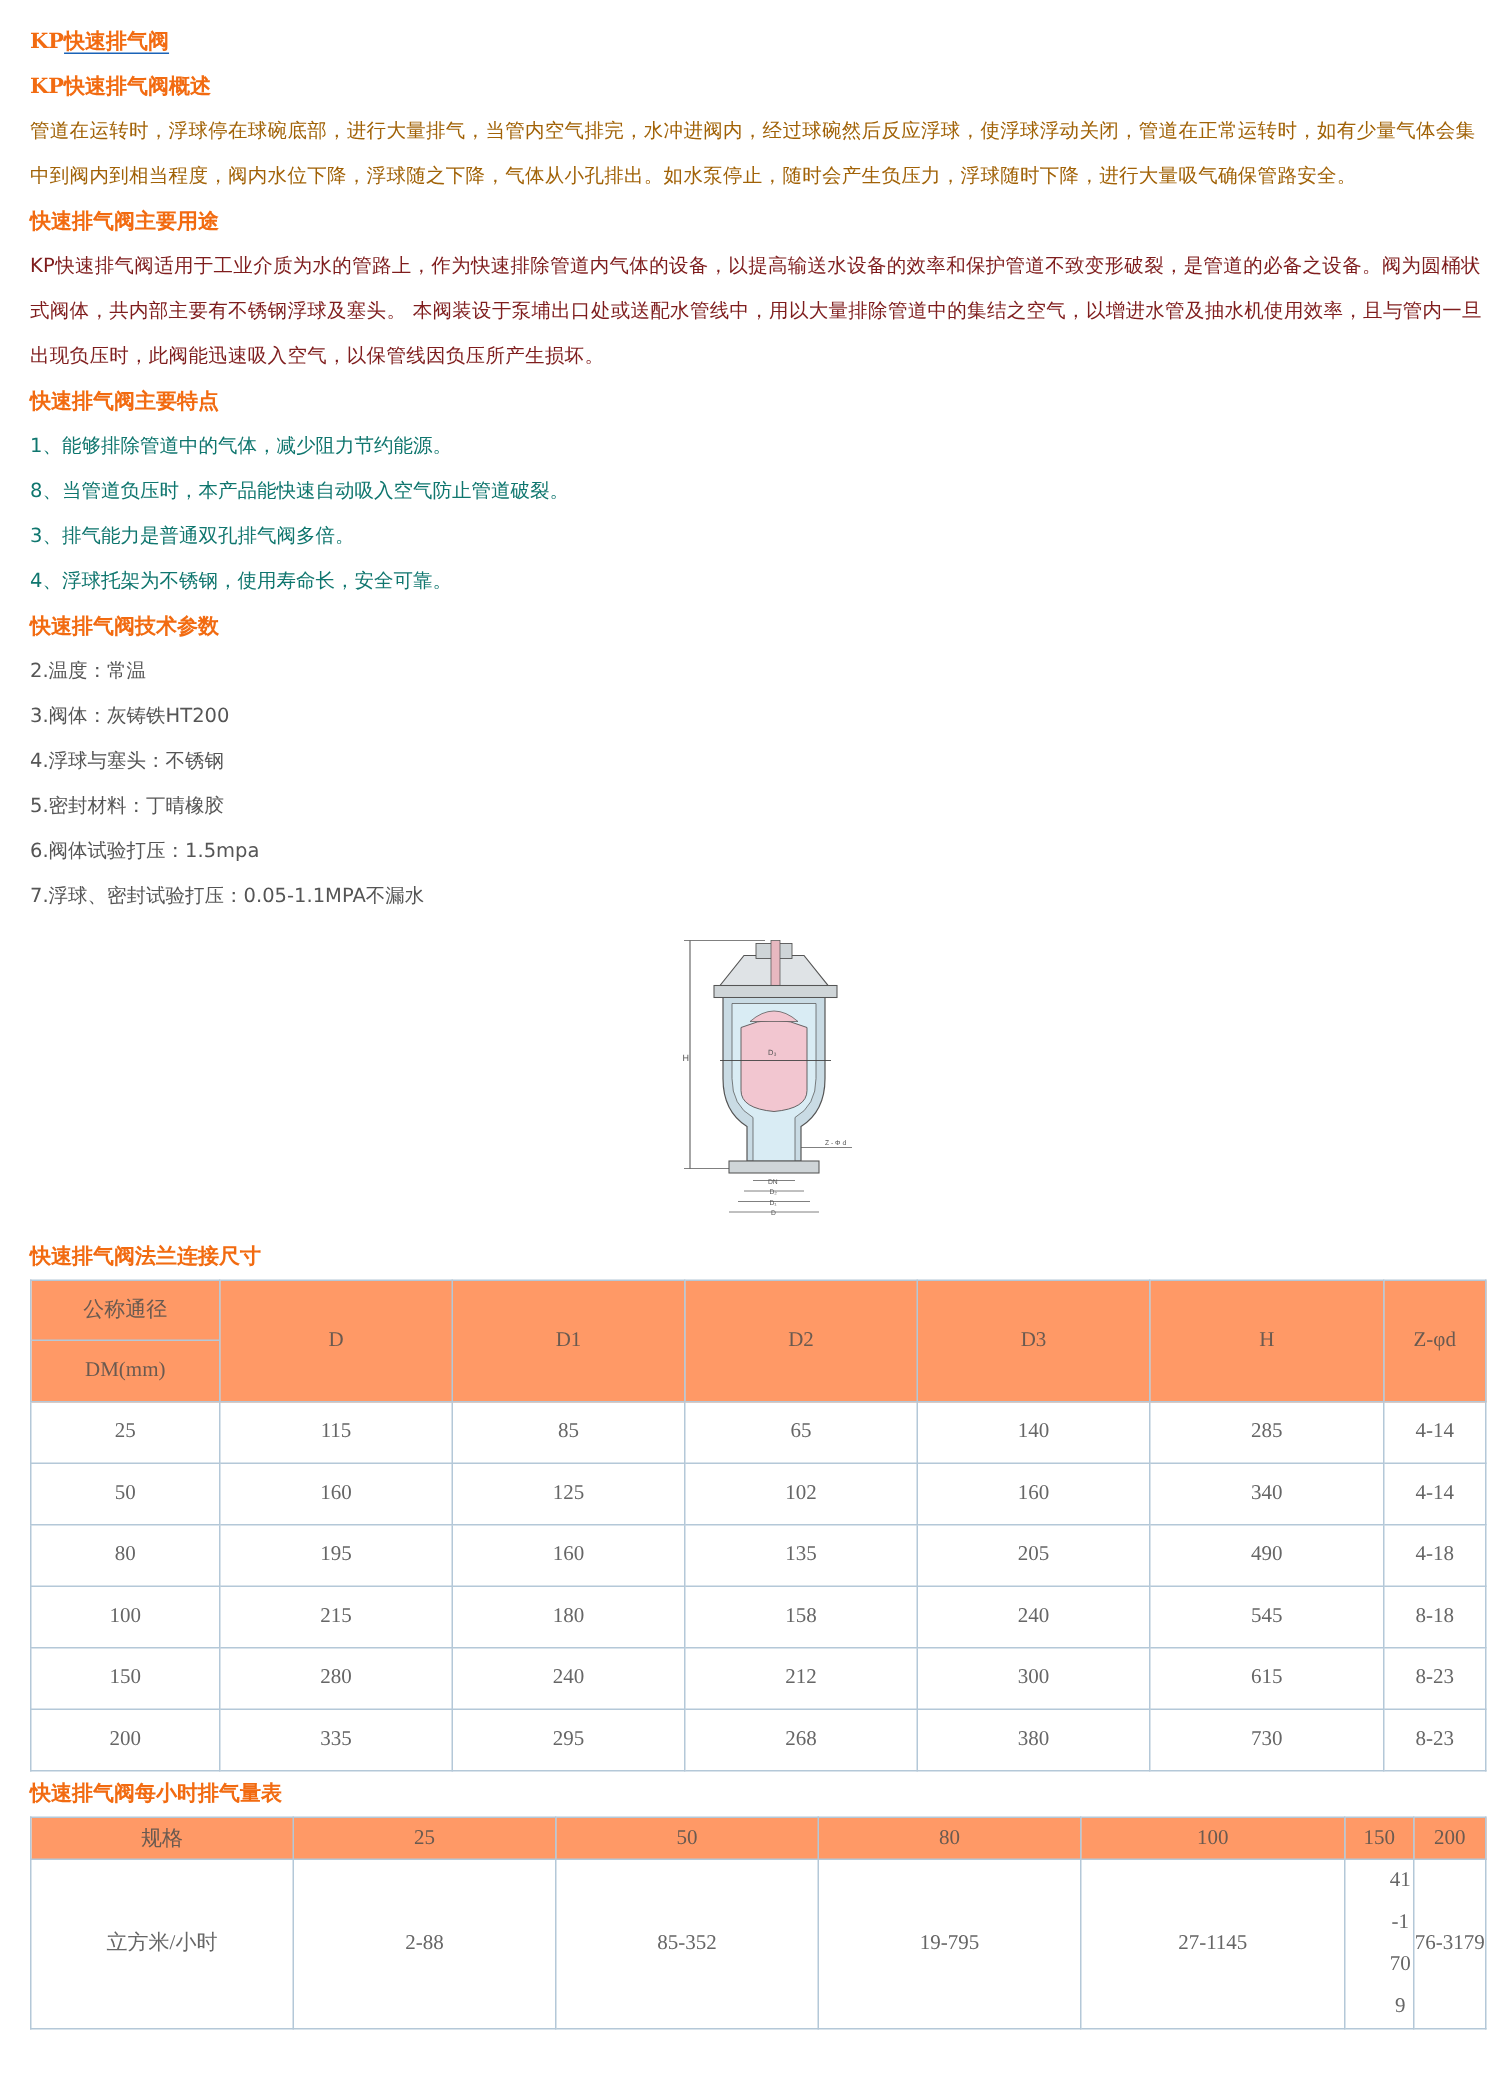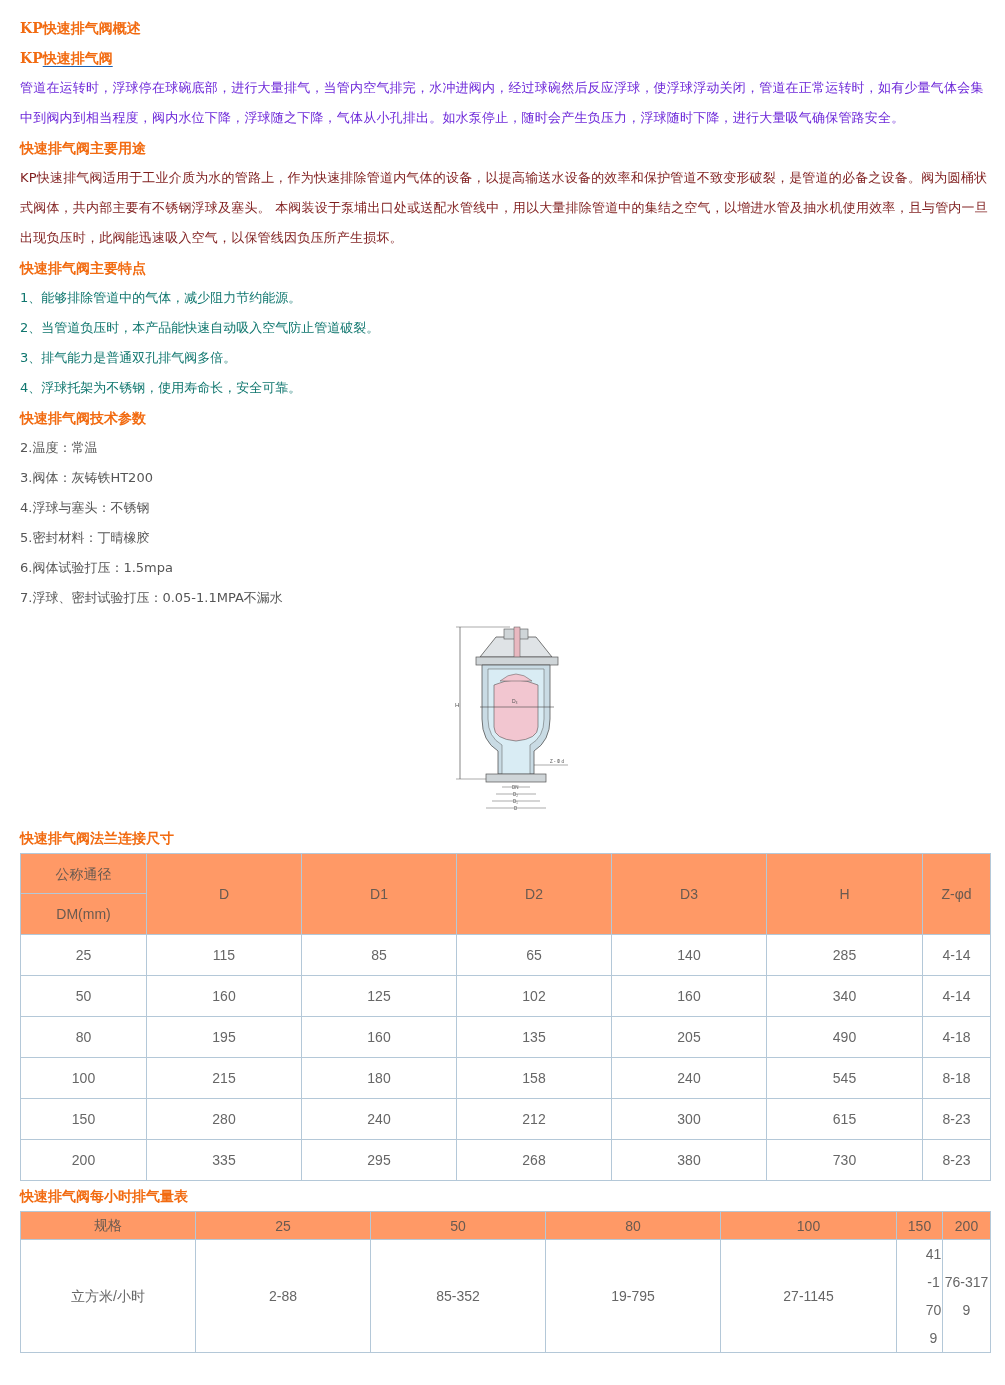--- a/index.html
+++ b/index.html
@@ -19,38 +19,38 @@
       font-size: 14px;
       line-height: 30px;
       height: 30px;
       font-family: "DejaVu Serif", "Liberation Serif", serif;
       white-space: nowrap;
     }
     .h .link { color: #f26b11; text-decoration: underline; text-decoration-color: #1a63b7; text-underline-offset: 3px; }
     .p {
       line-height: 30px;
       font-size: 13px;
-      color: #6d28d9;
+      color: #a16207;
       letter-spacing: 0.2px;
     }
     .p.dark { color: #7f1d1d; }
     .line { line-height: 30px; height: 30px; font-size: 13px; white-space: nowrap; }
     .line.dark { color: #0f766e; }
     .diagram-wrap {
       width: 100%;
       height: 210px;
       display: flex;
       justify-content: center;
       padding-top: 6px;
     }
     .diagram { width: 126px; height: 198px; margin-left: 15px; }
     table.t {
       border-collapse: collapse;
       width: 970px;
-      font-family: Liberation Sans, sans-serif;
+      font-family: Liberation Serif, serif;
       font-size: 14px;
       color: #666666;
       table-layout: fixed;
     }
     table.t td {
       border: 1px solid #b4c8d8;
       text-align: center;
       vertical-align: middle;
     }
     table.t .hd td { background: #ff9966; color: #6a5a50; }
@@ -59,33 +59,33 @@
     table.t2 tr.body td { height: 72px; line-height: 28px; }
     .sub-cell-top { height: 40px; line-height: 40px; border-bottom: 1px solid #b4c8d8; }
     .sub-cell-bot { height: 40px; line-height: 40px; }
     td.split { padding: 0 !important; }
   </style>
 </head>
 <body>
 
 <div class="page">
 
-  <div class="h">KP快速排气阀概述</div>
-
   <div class="h">
     <span>KP</span><a class="link">快速排气阀</a>
   </div>
+
+  <div class="h">KP快速排气阀概述</div>
   <div class="p">管道在运转时，浮球停在球碗底部，进行大量排气，当管内空气排完，水冲进阀内，经过球碗然后反应浮球，使浮球浮动关闭，管道在正常运转时，如有少量气体会集中到阀内到相当程度，阀内水位下降，浮球随之下降，气体从小孔排出。如水泵停止，随时会产生负压力，浮球随时下降，进行大量吸气确保管路安全。</div>
 
   <div class="h">快速排气阀主要用途</div>
   <div class="p dark">KP快速排气阀适用于工业介质为水的管路上，作为快速排除管道内气体的设备，以提高输送水设备的效率和保护管道不致变形破裂，是管道的必备之设备。阀为圆桶状式阀体，共内部主要有不锈钢浮球及塞头。 本阀装设于泵埔出口处或送配水管线中，用以大量排除管道中的集结之空气，以增进水管及抽水机使用效率，且与管内一旦出现负压时，此阀能迅速吸入空气，以保管线因负压所产生损坏。</div>
 
   <div class="h">快速排气阀主要特点</div>
   <div class="line dark">1、能够排除管道中的气体，减少阻力节约能源。</div>
-  <div class="line dark">2、当管道负压时，本产品能快速自动吸入空气防止管道破裂。</div>
+  <div class="line dark">8、当管道负压时，本产品能快速自动吸入空气防止管道破裂。</div>
   <div class="line dark">3、排气能力是普通双孔排气阀多倍。</div>
   <div class="line dark">4、浮球托架为不锈钢，使用寿命长，安全可靠。</div>
 
   <div class="h">快速排气阀技术参数</div>
   <div class="line">2.温度：常温</div>
   <div class="line">3.阀体：灰铸铁HT200</div>
   <div class="line">4.浮球与塞头：不锈钢</div>
   <div class="line">5.密封材料：丁晴橡胶</div>
   <div class="line">6.阀体试验打压：1.5mpa</div>
   <div class="line">7.浮球、密封试验打压：0.05-1.1MPA不漏水</div>

